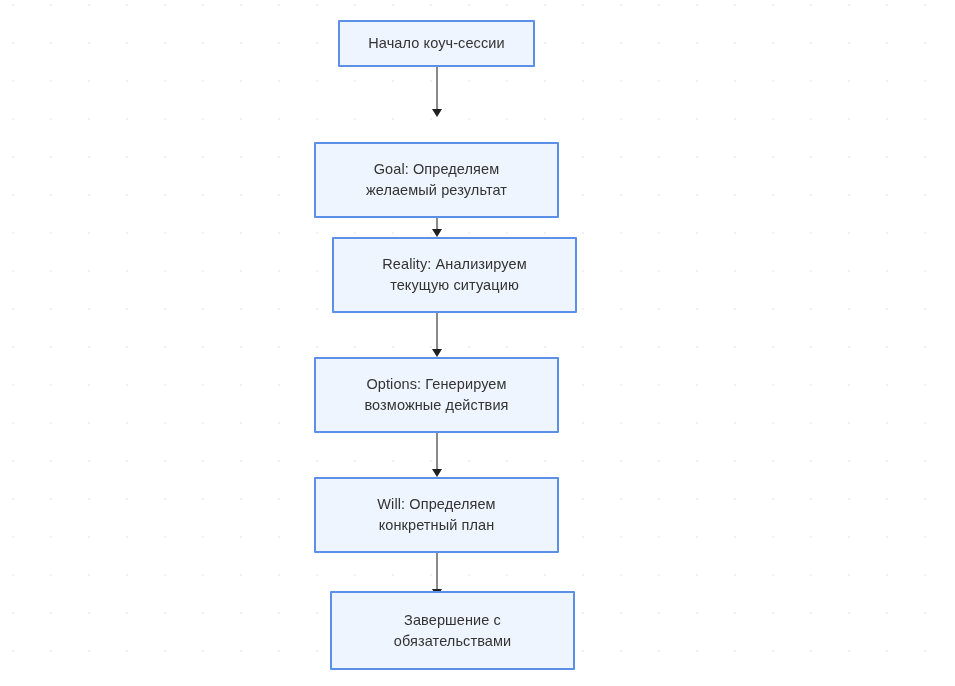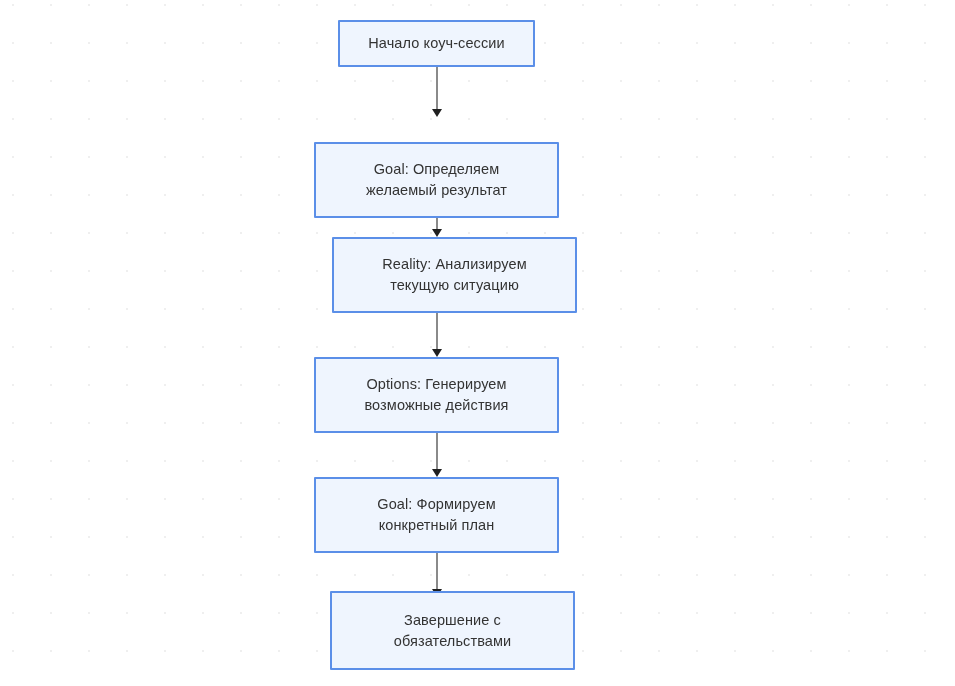--- a/index.html
+++ b/index.html
@@ -83,19 +83,19 @@
 
   <div class="flow-node" style="left:314px; top:117px; width:245px; height:76px;margin-top:25px;">Goal: Определяем
 желаемый результат</div>
 
   <div class="flow-node" style="left:332px; top:237px; width:245px; height:76px;">Reality: Анализируем
 текущую ситуацию</div>
 
   <div class="flow-node" style="left:314px; top:357px; width:245px; height:76px;text-align:center;">Options: Генерируем
 возможные действия</div>
 
-  <div class="flow-node" style="left:314px; top:477px; width:245px; height:76px;">Goal: Формируем
+  <div class="flow-node" style="left:314px; top:477px; width:245px; height:76px;">Will: Определяем
 конкретный план</div>
 
   <div class="flow-node" style="left:314px; top:591px; width:245px; height:79px;margin-left:16px;">Завершение с
 обязательствами</div>
 
 </div>
 
 </body></html>

